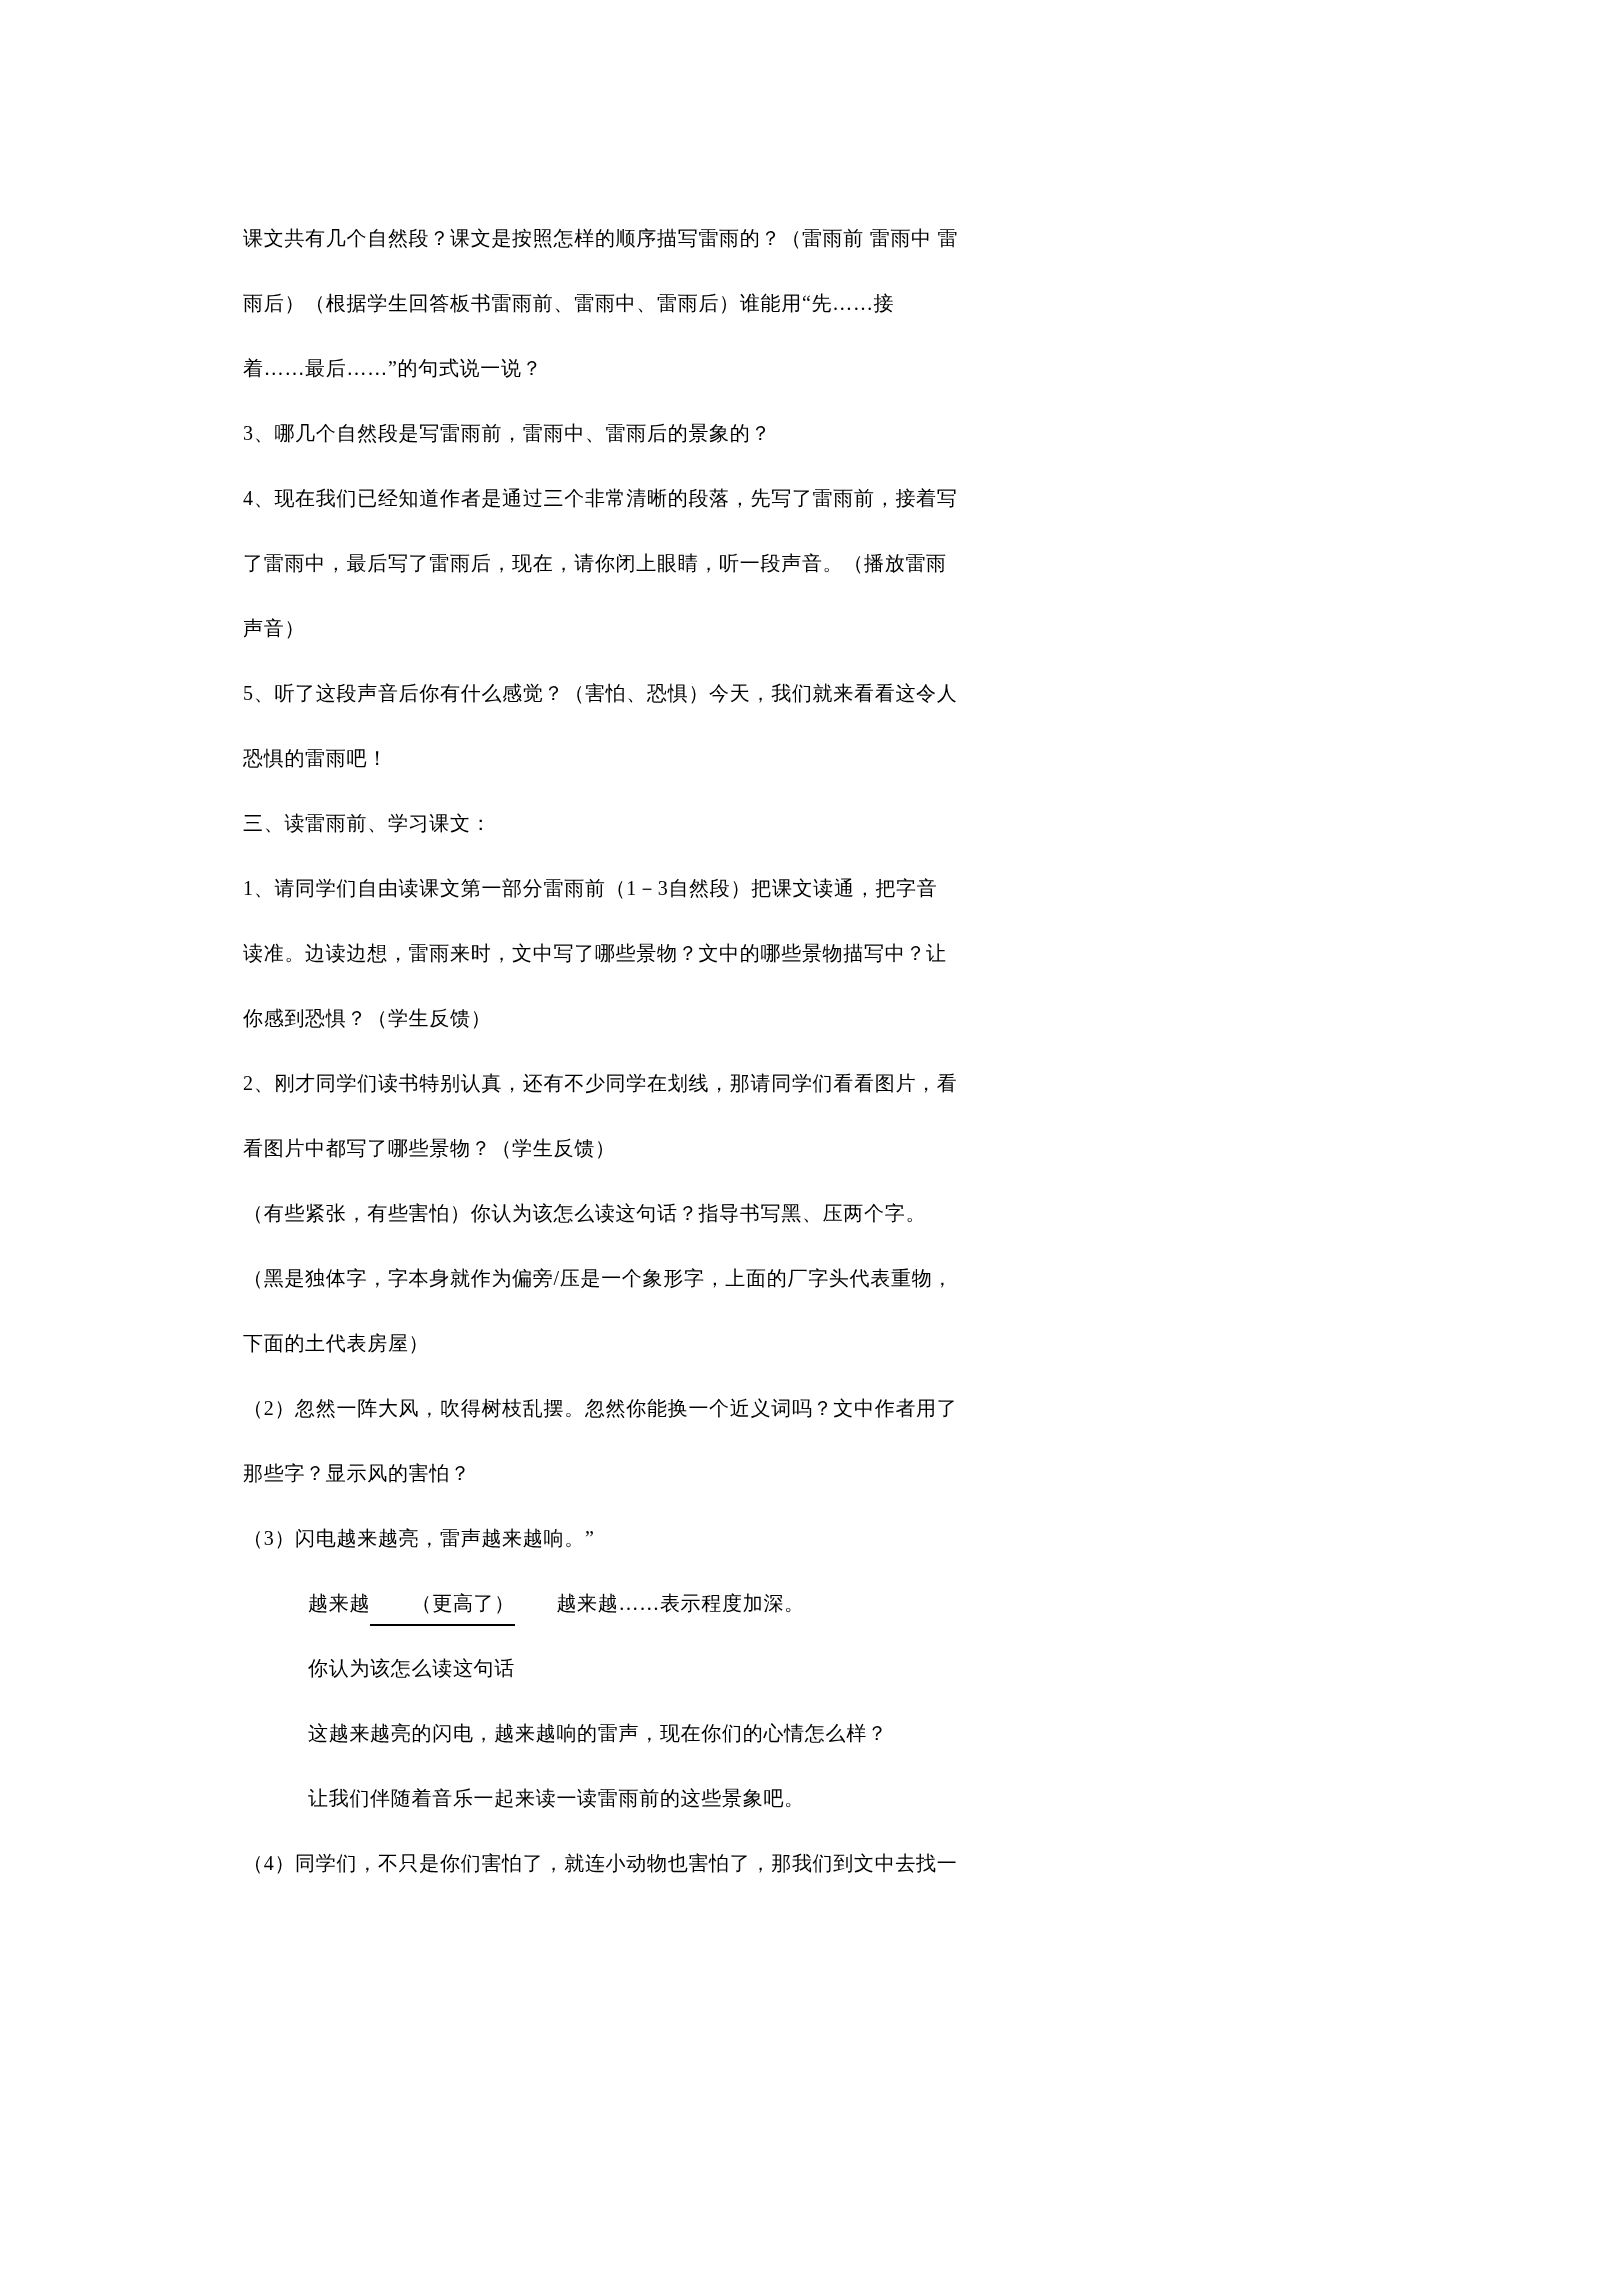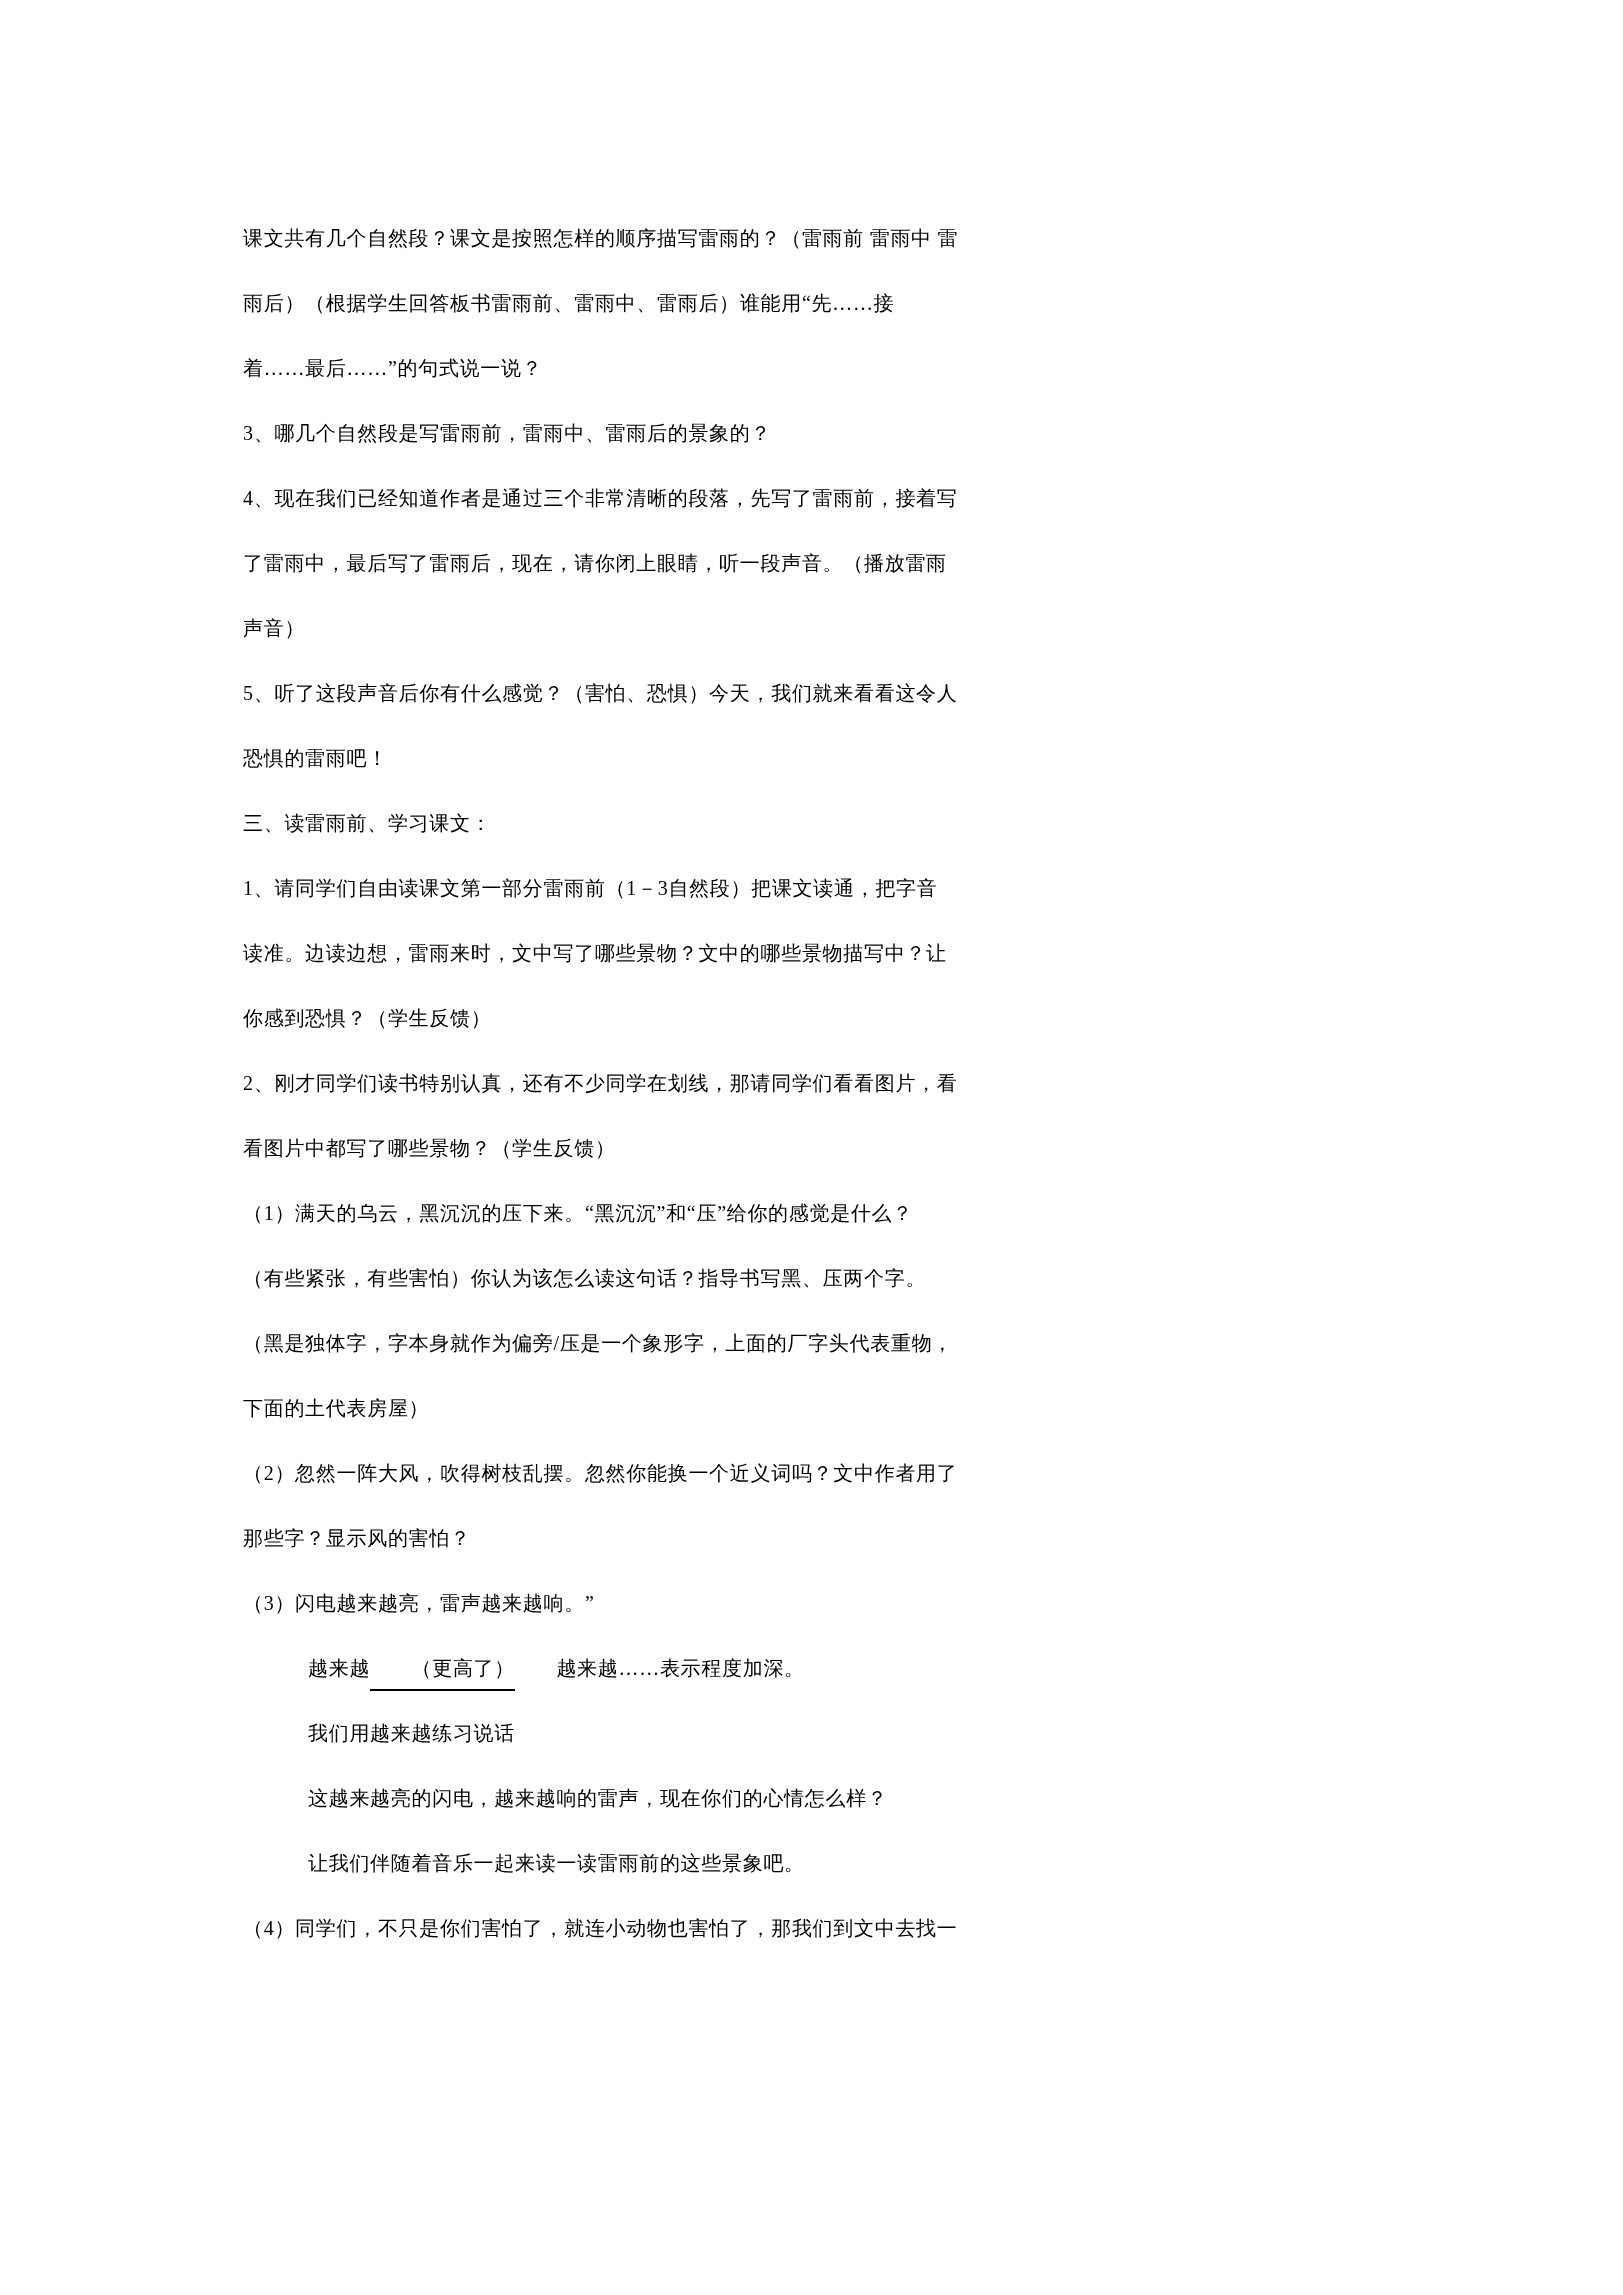--- a/index.html
+++ b/index.html
@@ -48,27 +48,26 @@
     <div class="line">了雷雨中，最后写了雷雨后，现在，请你闭上眼睛，听一段声音。（播放雷雨</div>
     <div class="line">声音）</div>
     <div class="line">5、听了这段声音后你有什么感觉？（害怕、恐惧）今天，我们就来看看这令人</div>
     <div class="line">恐惧的雷雨吧！</div>
     <div class="line">三、读雷雨前、学习课文：</div>
     <div class="line">1、请同学们自由读课文第一部分雷雨前（1－3自然段）把课文读通，把字音</div>
     <div class="line">读准。边读边想，雷雨来时，文中写了哪些景物？文中的哪些景物描写中？让</div>
     <div class="line">你感到恐惧？（学生反馈）</div>
     <div class="line">2、刚才同学们读书特别认真，还有不少同学在划线，那请同学们看看图片，看</div>
     <div class="line">看图片中都写了哪些景物？（学生反馈）</div>
-    <div class="line">（1）满天的乌云，黑沉沉的压下来。“黑沉沉”和“压”给你的感觉是什么？</div>
     <div class="line">（有些紧张，有些害怕）你认为该怎么读这句话？指导书写黑、压两个字。</div>
     <div class="line">（黑是独体字，字本身就作为偏旁/压是一个象形字，上面的厂字头代表重物，</div>
     <div class="line">下面的土代表房屋）</div>
     <div class="line">（2）忽然一阵大风，吹得树枝乱摆。忽然你能换一个近义词吗？文中作者用了</div>
     <div class="line">那些字？显示风的害怕？</div>
     <div class="line">（3）闪电越来越亮，雷声越来越响。”</div>
     <div class="line indent-2"><span>越来越</span><span class="blank-underline">　　（更高了）</span><span>　　越来越……表示程度加深。</span></div>
-    <div class="line indent-2">我们用越来越练习说话</div>
+    <div class="line indent-2">你认为该怎么读这句话</div>
     <div class="line indent-2">这越来越亮的闪电，越来越响的雷声，现在你们的心情怎么样？</div>
     <div class="line indent-2">让我们伴随着音乐一起来读一读雷雨前的这些景象吧。</div>
     <div class="line">（4）同学们，不只是你们害怕了，就连小动物也害怕了，那我们到文中去找一</div>
   </div>
 </div>
 
 
 </body></html>

